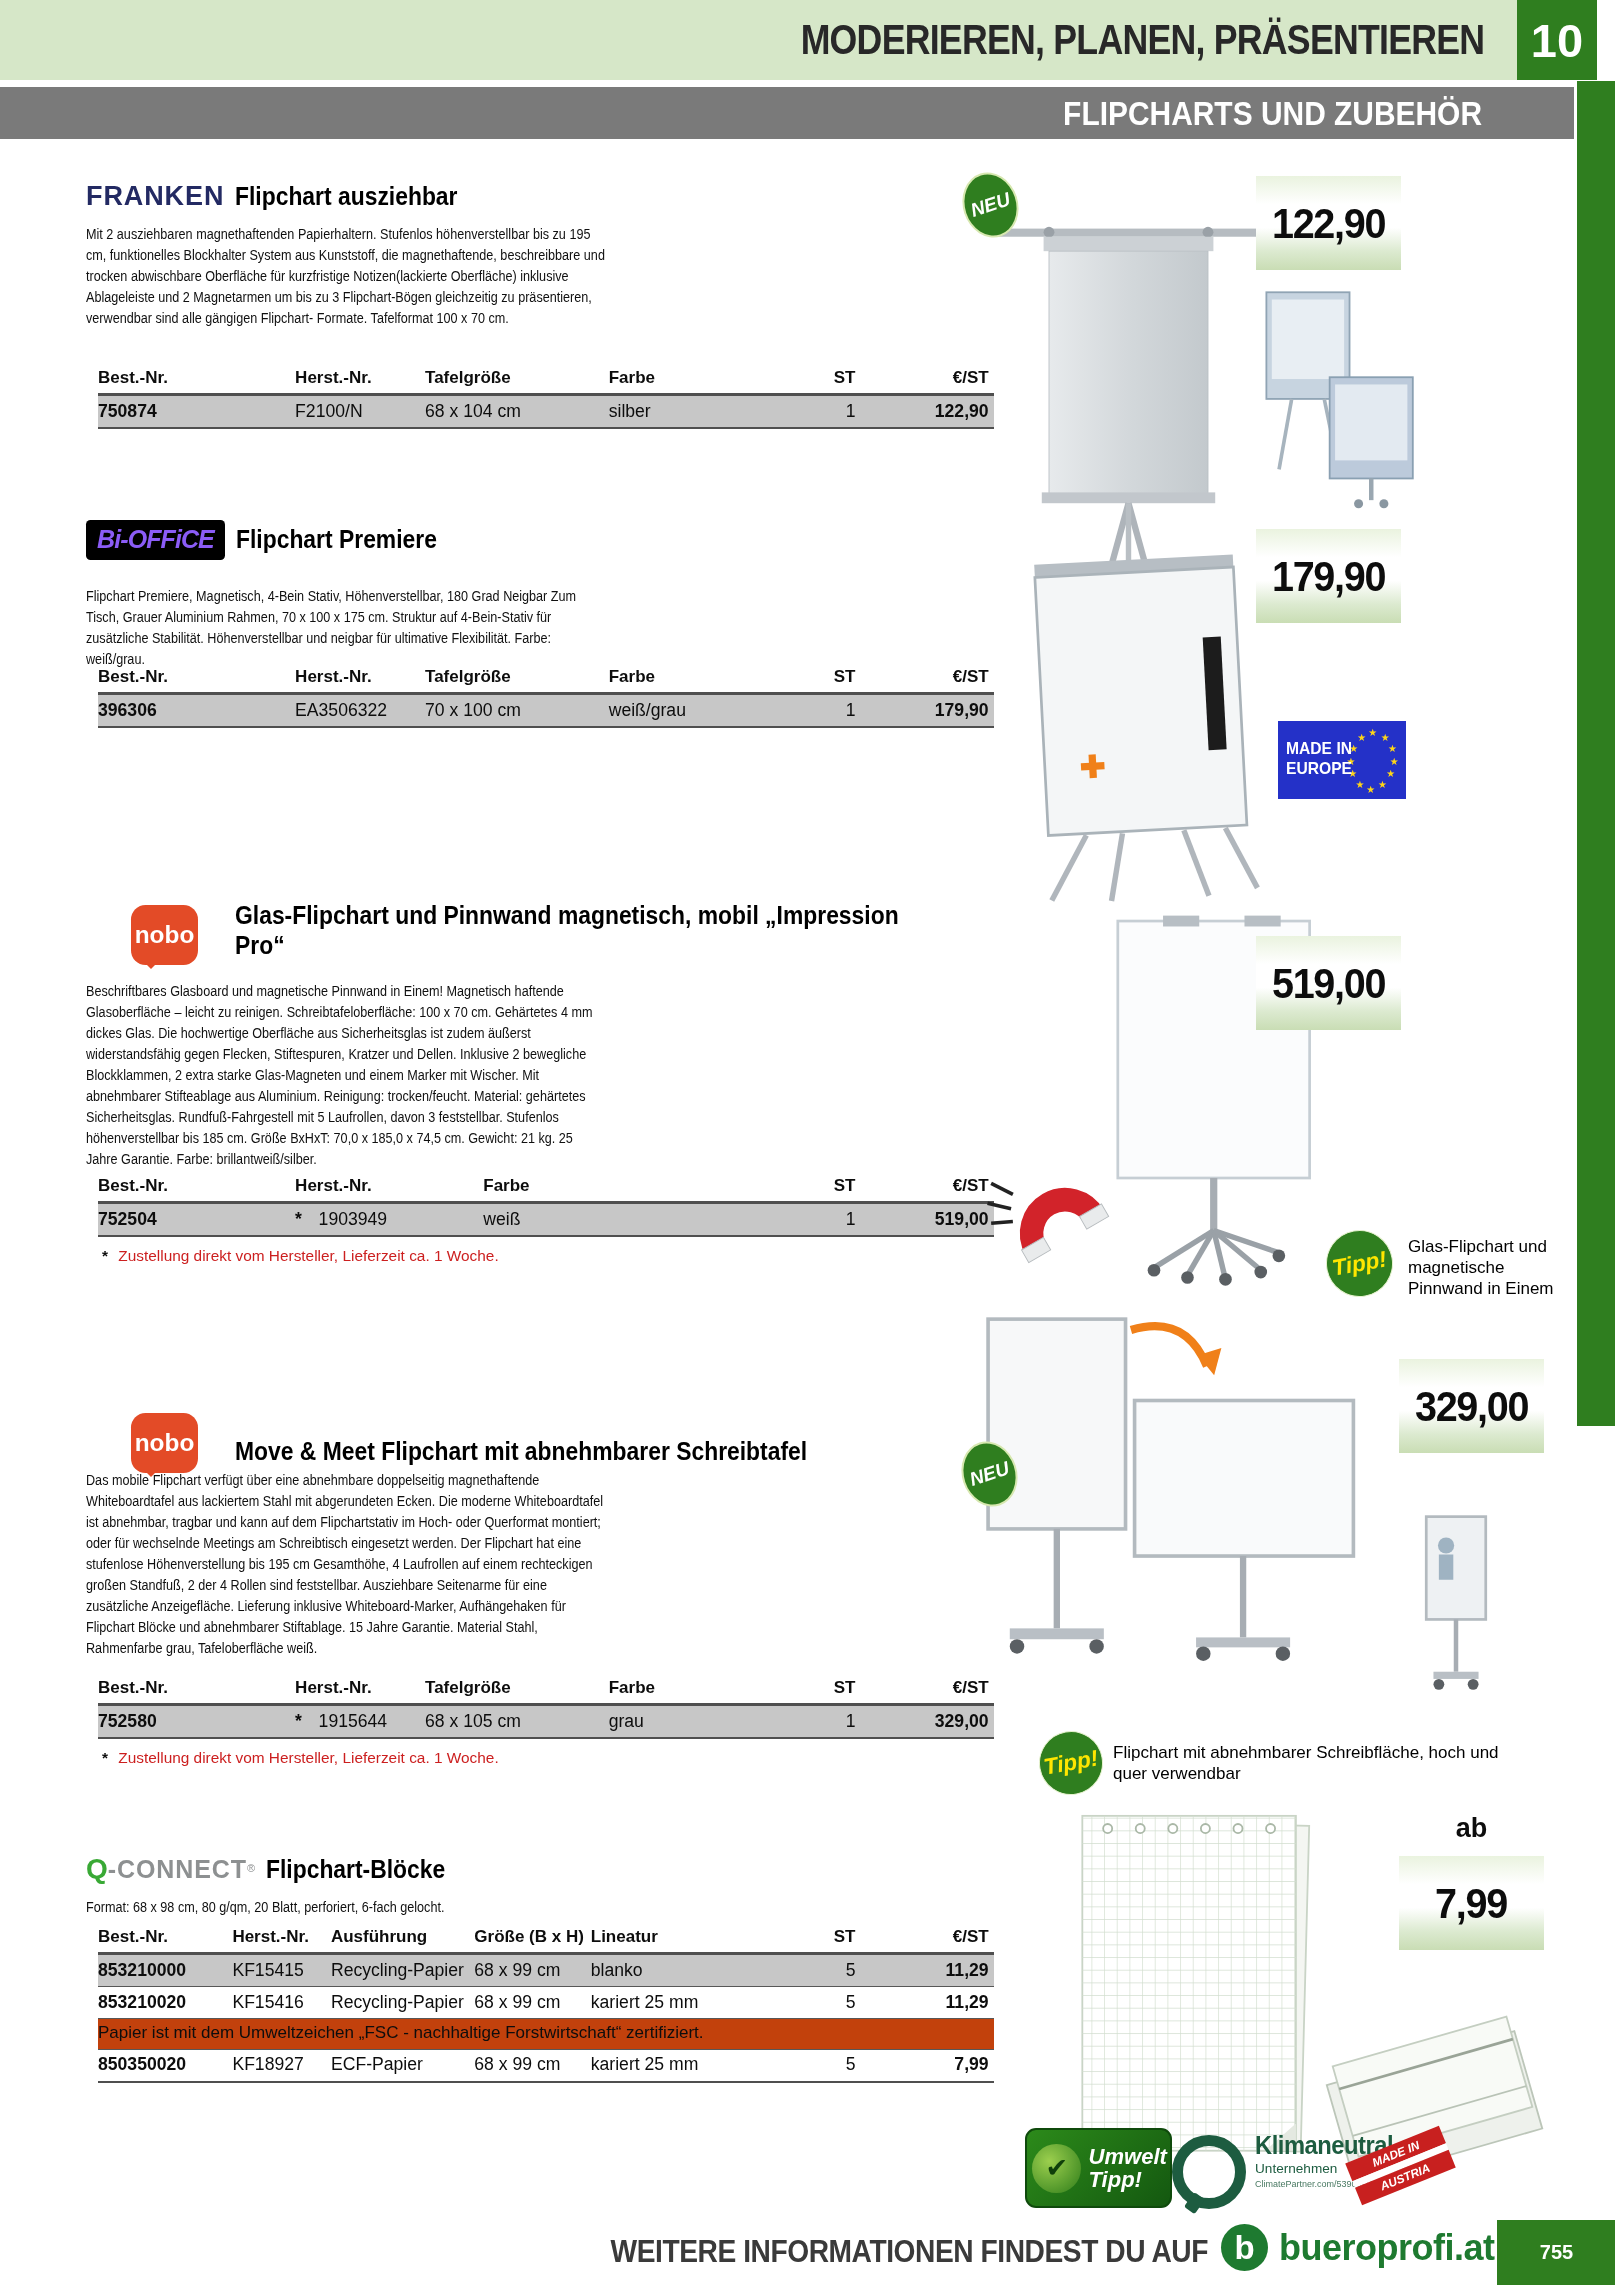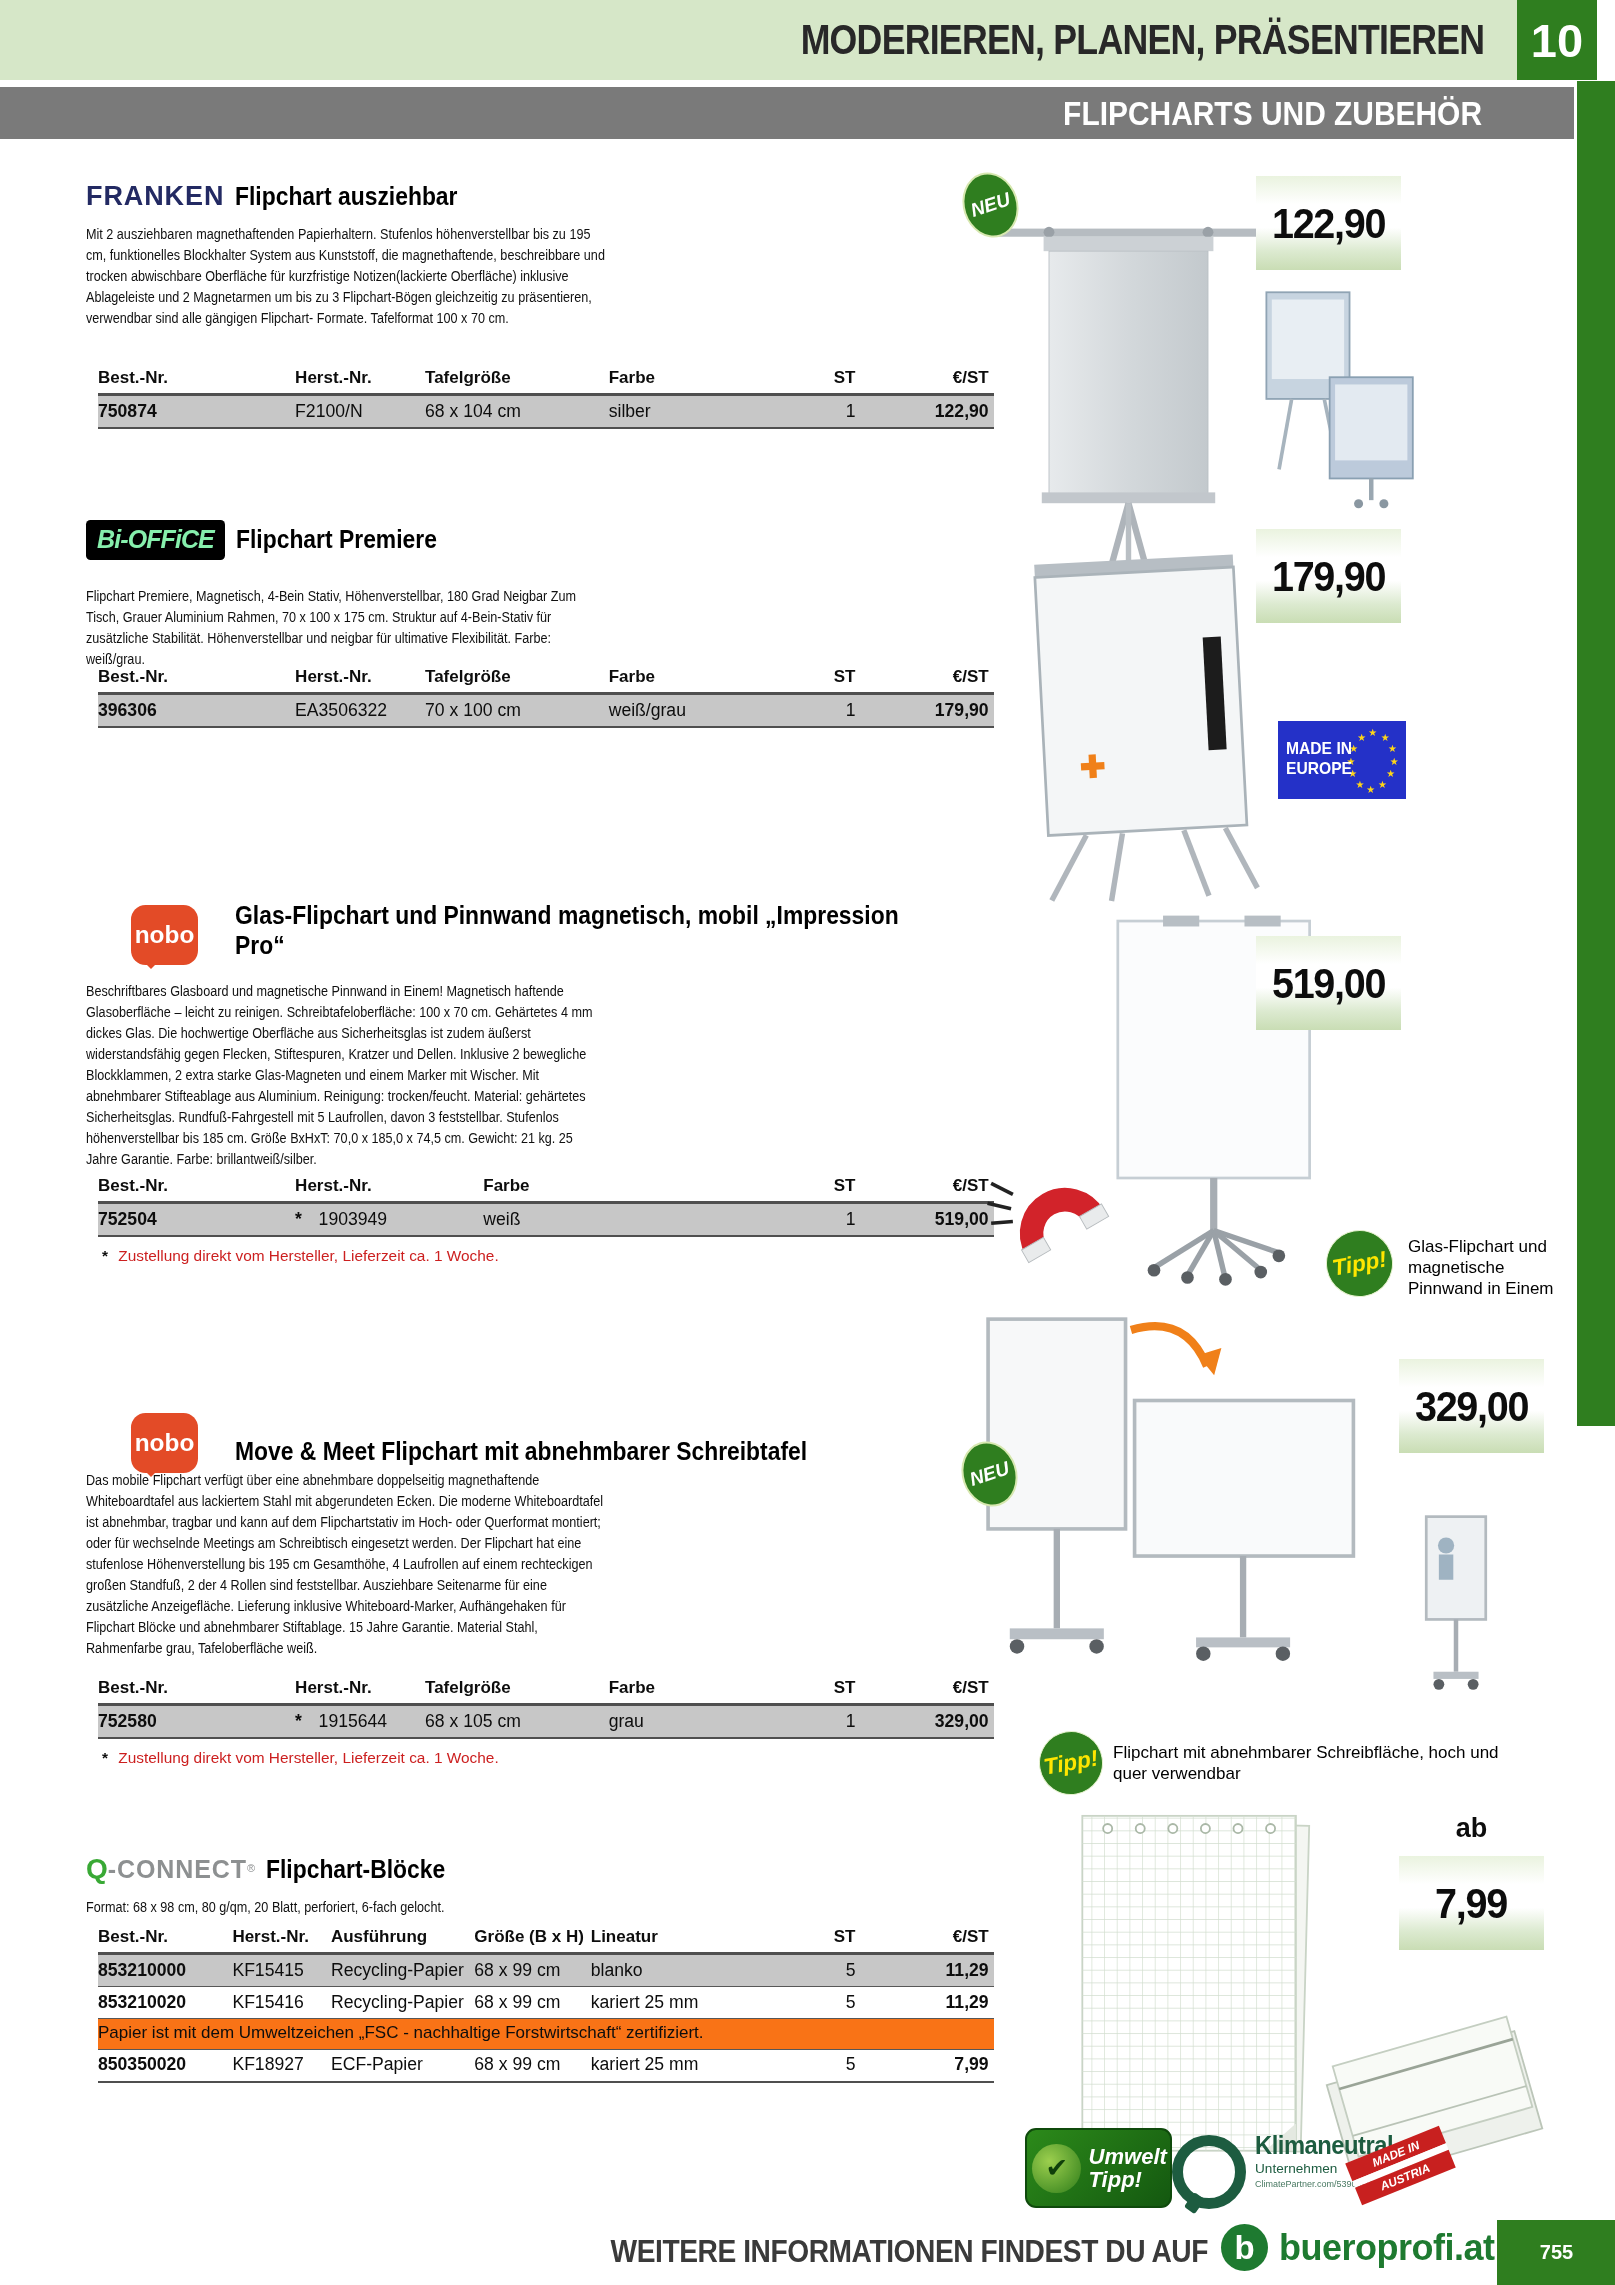--- a/index.html
+++ b/index.html
@@ -20,21 +20,21 @@
 
   
   .section{position:absolute;left:86px;width:896px;}
   .ptitle{font-size:26px;font-weight:700;color:#000;transform:scaleX(0.88);transform-origin:0 0;white-space:nowrap;}
   .ptitle.wrap{white-space:normal;width:796px;line-height:30px;}
   .desc{position:absolute;left:0;width:633px;font-size:15.4px;line-height:21px;color:#101010;
         transform:scaleX(0.82);transform-origin:0 0;}
   .brandline{position:absolute;left:0;top:0;display:flex;align-items:baseline;gap:11px;}
 
   .franken{color:#232a63;font-weight:700;font-size:27px;letter-spacing:0.9px;}
-  .bioffice{display:inline-block;background:#000;color:#86efac;font-weight:700;font-style:italic;
+  .bioffice{display:inline-block;background:#000;color:#8b5cf6;font-weight:700;font-style:italic;
             font-size:25px;padding:4.5px 11px 6.3px;border-radius:4.5px;letter-spacing:-0.9px;text-align:center;}
   .nobo{position:absolute;width:67px;height:60px;background:#e34b27;border-radius:14.5px;color:#fff;
         display:flex;align-items:center;justify-content:center;font-size:24.4px;font-weight:700;}
   .nobo:after{content:"";position:absolute;left:12.7px;bottom:-11px;border:7.2px solid transparent;border-top-color:#e34b27;}
   .q-green{color:#39a935;font-weight:700;font-size:28px;}
   .q-gray{color:#8d9091;font-weight:700;font-size:25px;letter-spacing:0.9px;}
   .q-reg{color:#8d9091;font-size:11px;vertical-align:super;}
 
   
   table.ptable{position:absolute;left:12px;width:896px;border-collapse:collapse;table-layout:fixed;}
@@ -42,21 +42,21 @@
              transform-origin:0 100%;}
   .ptable td{font-size:17.6px;padding:4.5px 0 5.4px;border-bottom:1.8px solid #575757;}
   .ptable tr.shaded td{background:#c7c7c7;}
   .ptable tr.last td{border-bottom:2.7px solid #4f4f4f;}
   .ptable .b{font-weight:700;}
   .ptable .r{text-align:right;padding-right:5.4px;}
   .ptable .st{text-align:right;padding-right:31px;}
   .star{display:inline-block;width:23.5px;font-weight:700;}
   .note-red{position:absolute;left:0;font-size:15.4px;color:#cc1f1f;margin-left:16px;}
   .note-red .star{color:#0d0d0d;width:16.3px;}
-  .fsc td{background:#f97316;font-size:17px;}
+  .fsc td{background:#c2410c;font-size:17px;}
 
   
   .price{position:absolute;width:145px;height:94px;display:flex;align-items:center;justify-content:center;
          background:linear-gradient(180deg,#eaf3df 0%,#ffffff 30%,#ffffff 55%,#dcead0 80%,#c9ddb4 100%);}
   .price span{font-size:43px;font-weight:700;letter-spacing:-1.4px;transform:scaleX(0.92);}
   .ab{position:absolute;width:145px;text-align:center;font-size:27px;font-weight:700;}
   .neu{position:absolute;width:51px;height:62px;border-radius:50%;background:#2f7e1f;border:2.7px solid #d7e8b0;
        color:#fff;font-weight:700;font-style:italic;font-size:19px;display:flex;align-items:center;justify-content:center;
        transform:rotate(-18deg);z-index:5;}
   .tippc{position:absolute;width:65px;height:65px;border-radius:50%;background:#2f7e1f;border:1.8px solid #e6f2cf;

